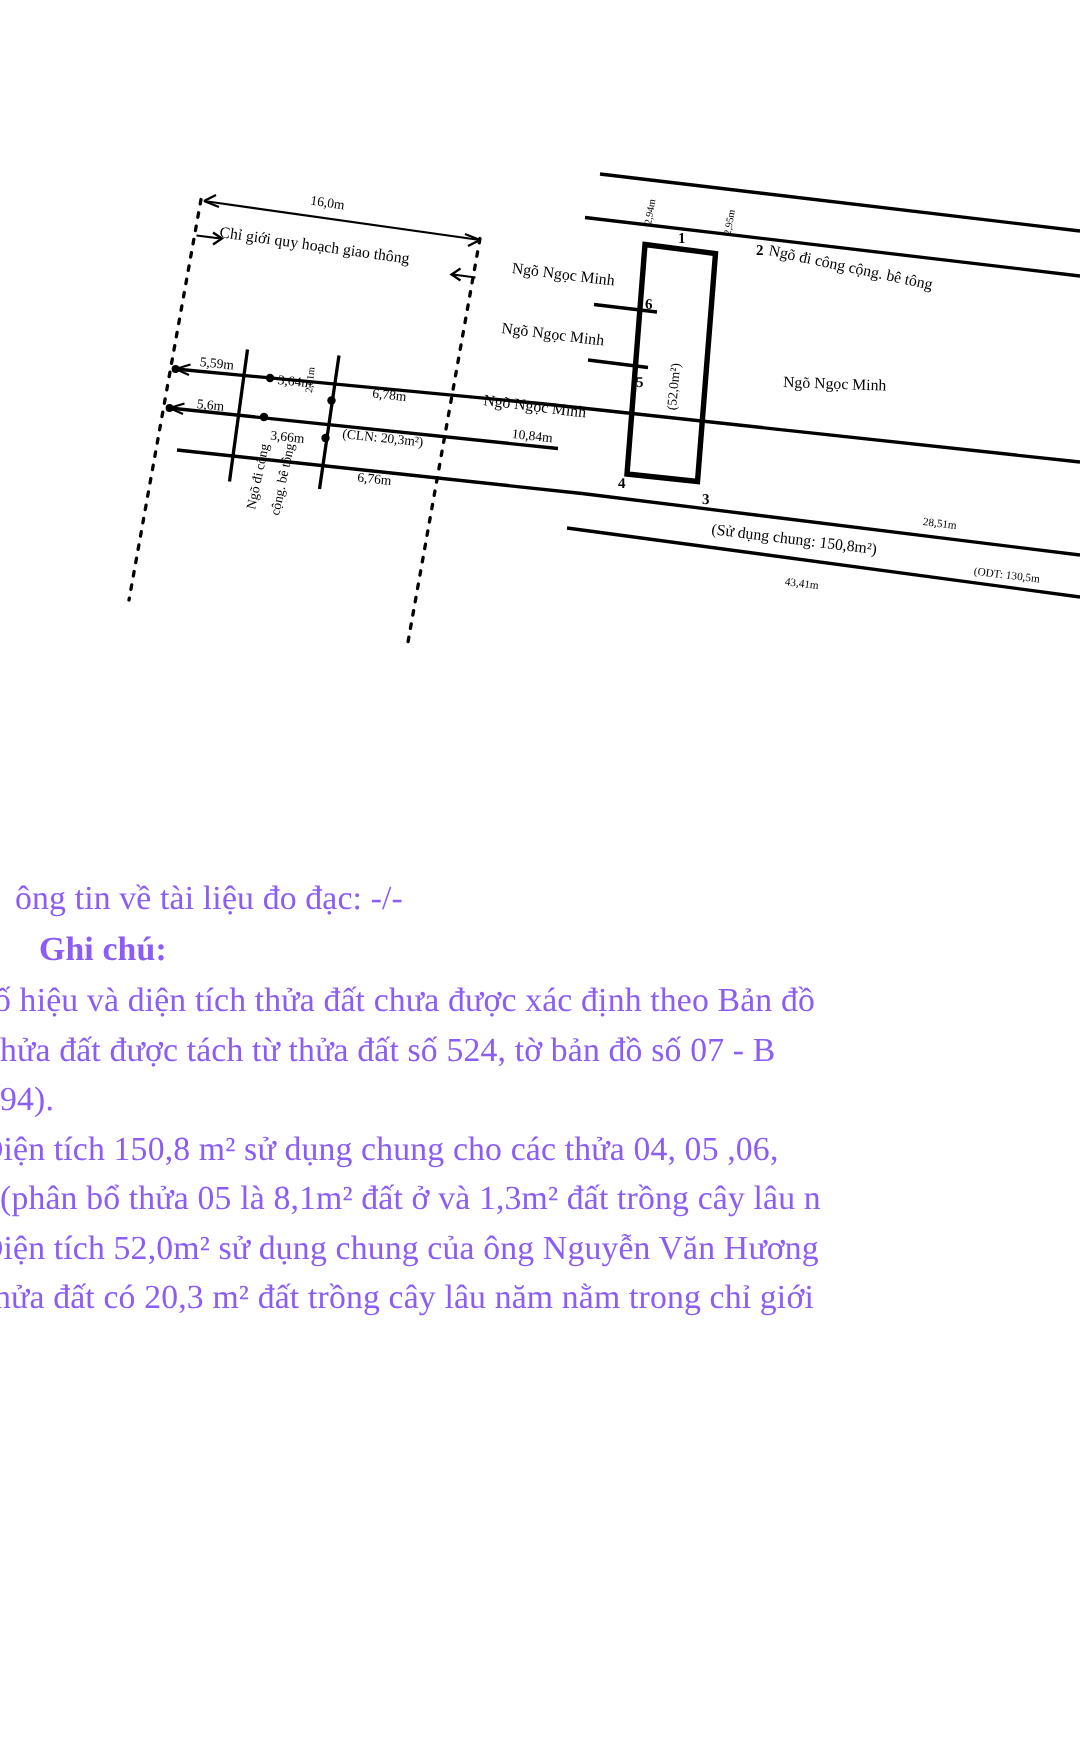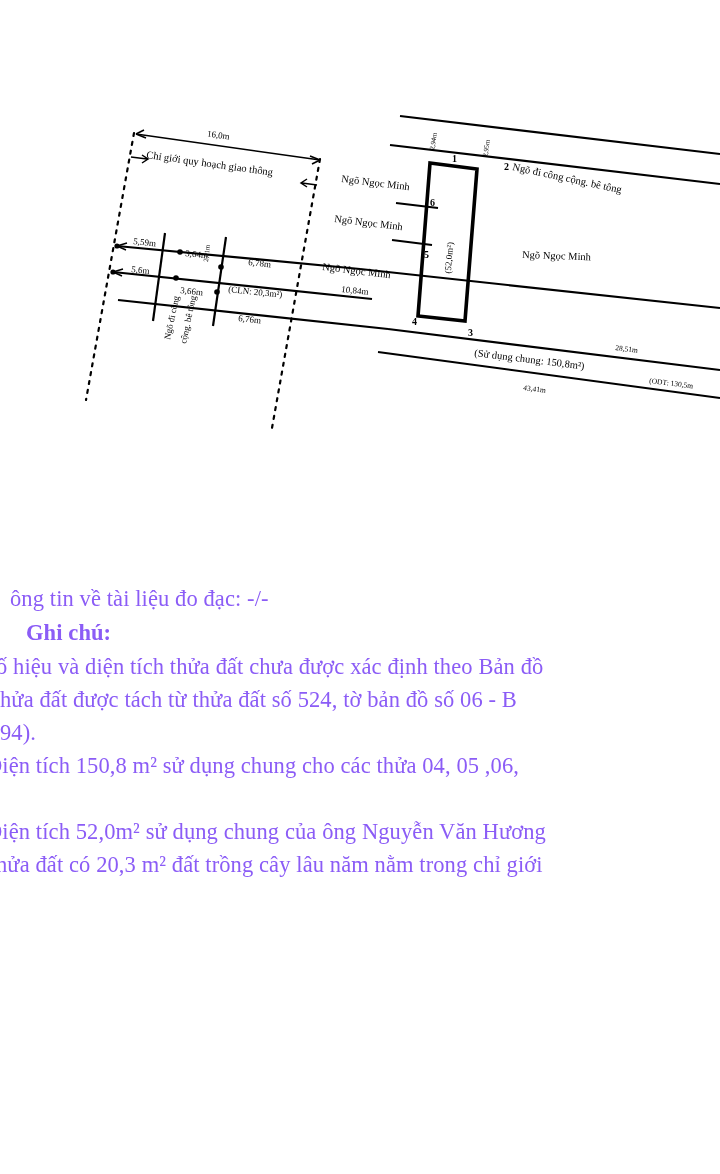--- a/index.html
+++ b/index.html
@@ -183,18 +183,19 @@
       <text class="map-label big" x="474" y="356" transform="rotate(7 474 356)">(Sử dụng chung: 150,8m²)</text>
       <text class="map-label sm" x="649" y="383" transform="rotate(7 649 383)">(ODT: 130,5m</text>
     </g>
   </svg>
 </div>
 
 <div id="notes-block">
     <div class="note-line" style="left: 10px; top: 0px;">ông tin về tài liệu đo đạc: -/-</div>
     <div class="note-line bold" style="left: 26px; top: 34px;">Ghi chú:</div>
     <div class="note-line" style="left: -4px; top: 68px;">ố hiệu và diện tích thửa đất chưa được xác định theo Bản đồ</div>
-    <div class="note-line" style="left: 0px; top: 101px;">hửa đất được tách từ thửa đất số 524, tờ bản đồ số 06 - B</div>
+    <div class="note-line" style="left: 0px; top: 101px;">hửa đất được tách từ thửa đất số 524, tờ bản đồ số 07 - B</div>
     <div class="note-line" style="left: 0px; top: 134px;">94).</div>
     <div class="note-line" style="left: -14px; top: 167px;">Diện tích 150,8 m² sử dụng chung cho các thửa 04, 05 ,06,</div>
+    <div class="note-line" style="left: 0px; top: 200px;">(phân bổ thửa 05 là 8,1m² đất ở và 1,3m² đất trồng cây lâu n</div>
     <div class="note-line" style="left: -14px; top: 233px;">Diện tích 52,0m² sử dụng chung của ông Nguyễn Văn Hương</div>
     <div class="note-line" style="left: -4px; top: 266px;">hửa đất có 20,3 m² đất trồng cây lâu năm nằm trong chỉ giới</div>
   </div>
 
 </body></html>

